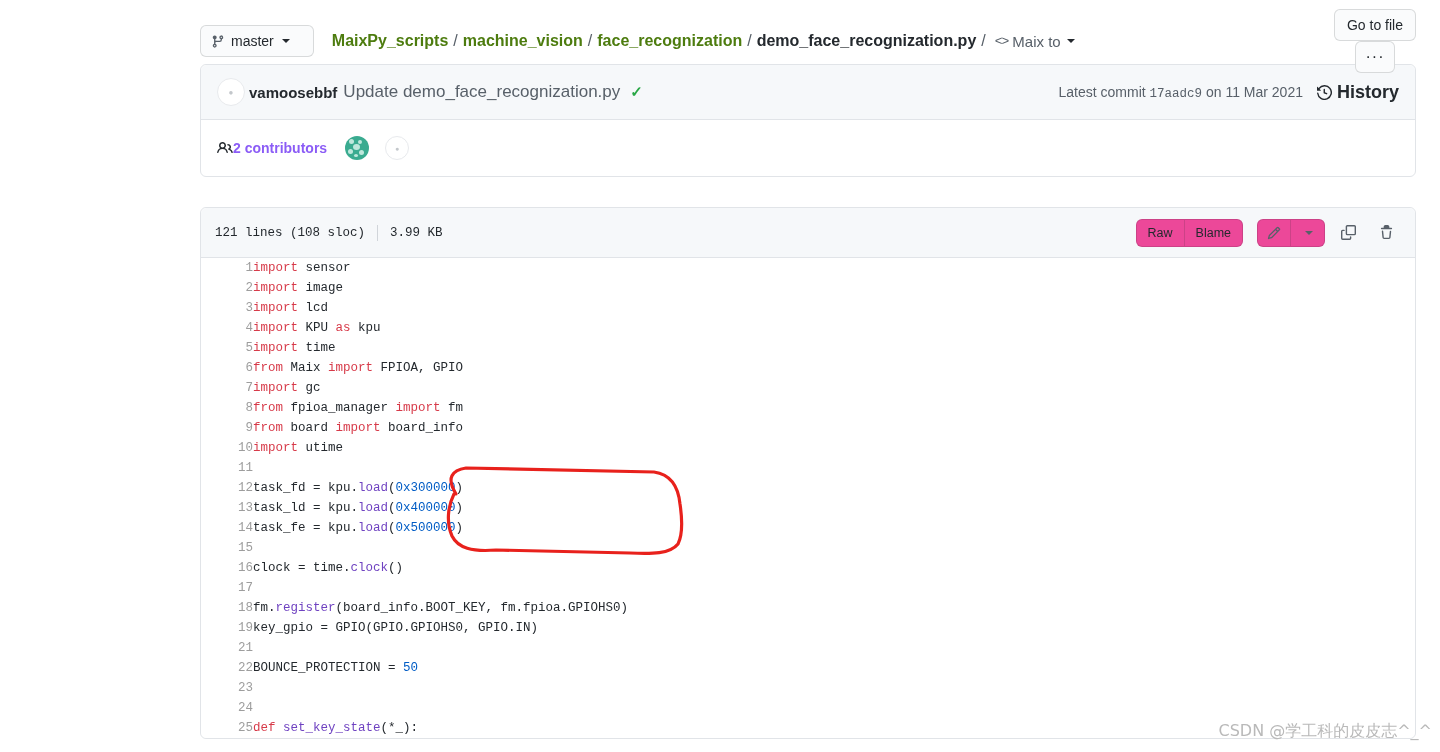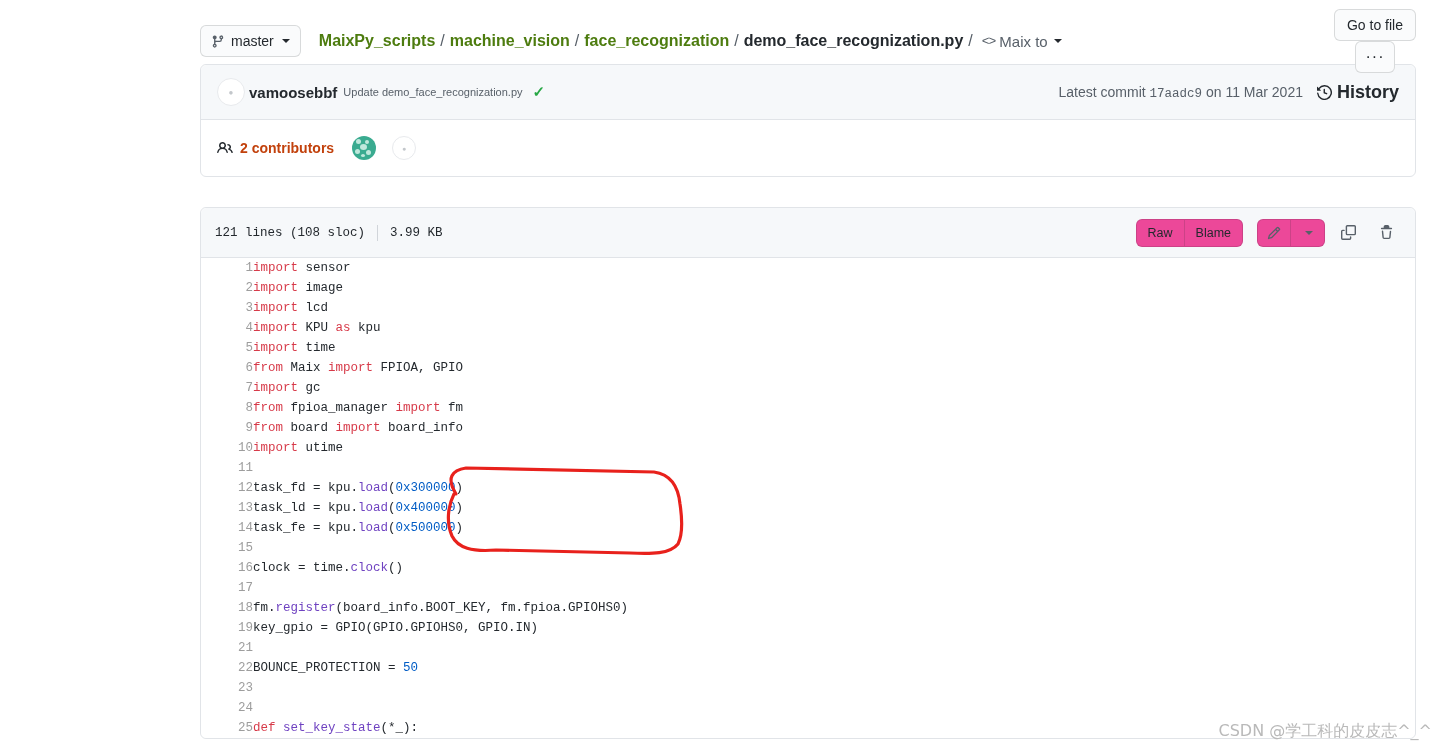--- a/index.html
+++ b/index.html
@@ -32,21 +32,21 @@
     height: 32px; padding: 0 12px;
     border: 1px solid rgba(27,31,35,0.15);
     border-radius: 6px;
     background: #fafbfc;
     font-size: 14px; font-weight: 500;
     color: #24292e;
     white-space: nowrap;
     cursor: pointer;
   }
   .btn.plain { background: #fafbfc; }
-  .branch-btn { padding: 0 10px 0 10px; }
+  .branch-btn { padding: 0 23px 0 10px; }
   .caret {
     display: inline-block;
     width: 0; height: 0;
     border-left: 4px solid transparent;
     border-right: 4px solid transparent;
     border-top: 4px solid #24292e;
     margin-left: 2px;
   }
   .breadcrumb {
     display: flex; align-items: center;
@@ -102,40 +102,40 @@
     border: 1px solid #e8eaed;
     display: flex; align-items: center; justify-content: center;
     flex: 0 0 auto;
   }
   .avatar-sm .glyph { font-size: 8px; color: #c3c7cb; }
   .commit-author {
     margin-left: 4px;
     font-weight: 600; color: #24292e; font-size: 15px;
     cursor: pointer;
   }
-  .commit-msg { margin-left: 6px; color: #586069; font-size: 11px; cursor: pointer; }
+  .commit-msg { margin-left: 6px; color: #586069; font-size: 17px; cursor: pointer; }
   .check-icon { margin-left: 10px; color: #28a745; font-size: 15px; font-weight: 700; }
   .commit-right {
     margin-left: auto; display: flex; align-items: center; gap: 14px;
   }
   .latest-commit { color: #586069; font-size: 14px; white-space: nowrap; }
   .sha { font-family: "Liberation Mono", monospace; font-size: 12.5px; color: #586069; }
   .history {
     display: inline-flex; align-items: center; gap: 5px;
     font-weight: 600; color: #24292e; font-size: 18px; cursor: pointer; text-align: center;
   }
 
   .contributors-row {
     display: flex; align-items: center;
     height: 56px; padding: 0 16px;
     gap: 8px;
   }
   .contrib-label {
-    display: inline-flex; align-items: flex-start; gap: 7px;
-    font-size: 14px; color: #c2410c; cursor: pointer;
+    display: inline-flex; align-items: flex-start; 
+    font-size: 14px; color: #8b5cf6; cursor: pointer;
   }
   .contrib-count { font-weight: 600; }
   .avatar-ident {
     width: 24px; height: 24px; border-radius: 50%;
     background: #3aab90;
     margin-left: 10px;
     position: relative; overflow: hidden;
     flex: 0 0 auto; cursor: pointer;
   }
   .avatar-ident i {

